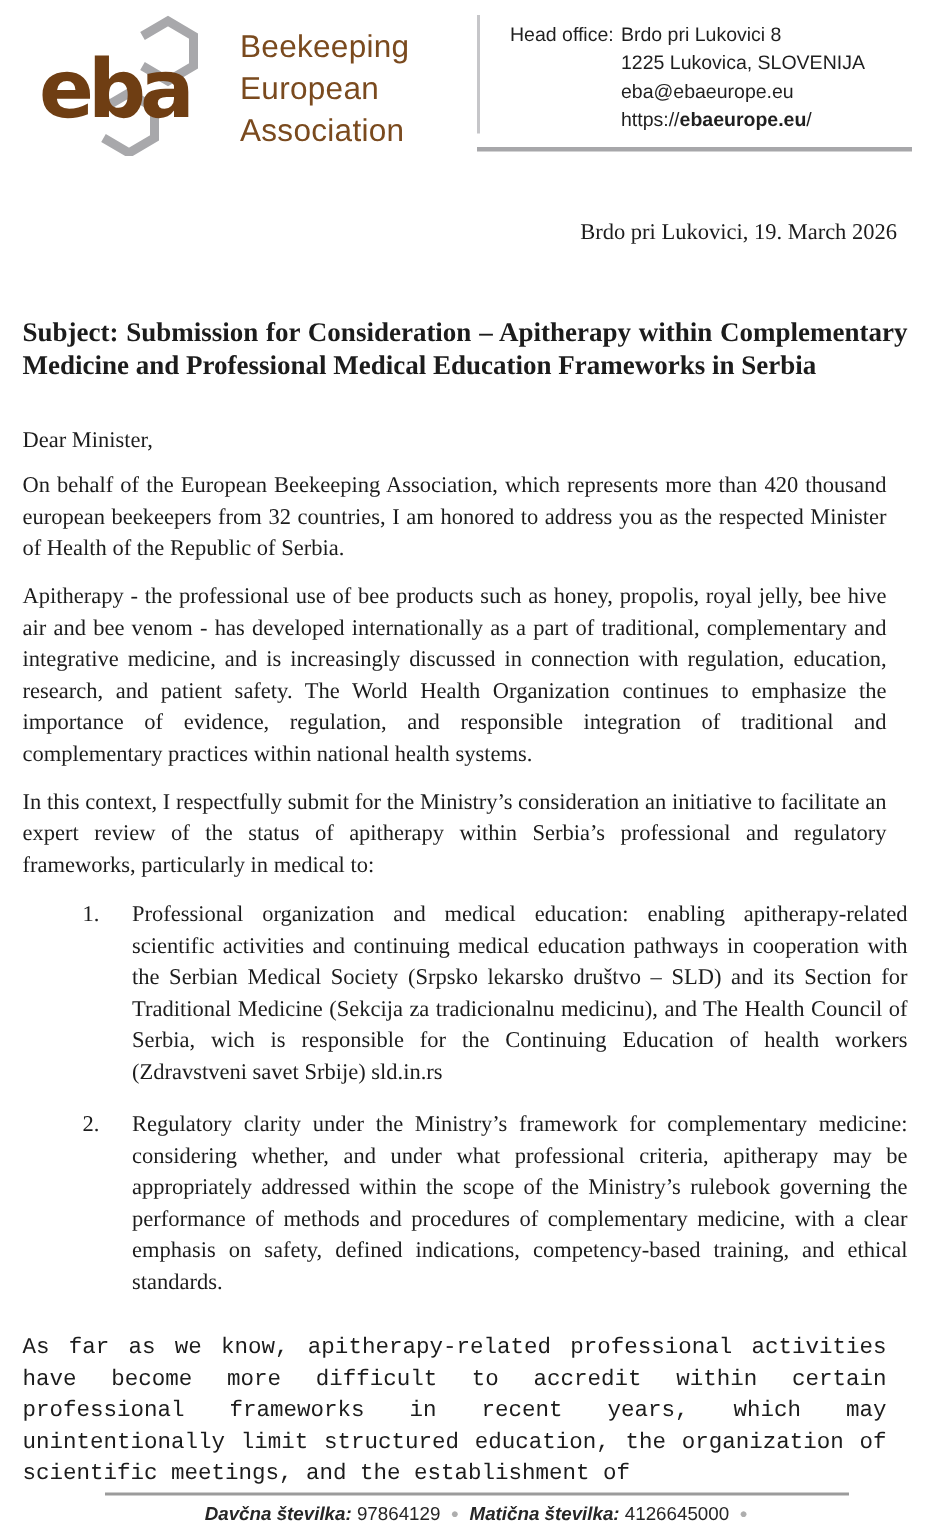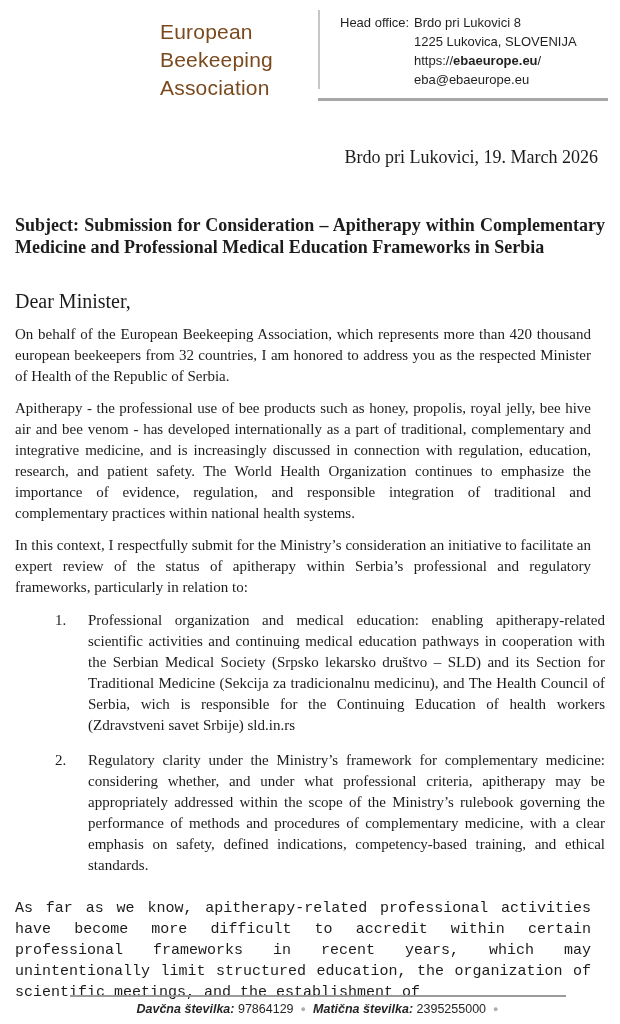--- a/index.html
+++ b/index.html
@@ -39,30 +39,30 @@
 
   .shadow-bar {
     position:absolute; left:318px; top:98px;
     width:290px; height:3px; background:#a7a7aa;
   }
 
   
   .dateline {
     margin:42px 22px 0 0;
     text-align:right;
-    font-size:18px;
+    font-size:15px;
   }
 
   .subject {
     margin:46px 15px 0 15px;
     font-weight:bold; font-size:18px; line-height:22px;
     text-align:justify;
   }
 
-  .salutation { margin:32px 15px 0 15px; font-size:20px; }
+  .salutation { margin:32px 15px 0 15px; font-size:15px; }
 
   .para {
     margin:11px 29px 0 15px;
     font-size:15px; line-height:21px;
     text-align:justify;
   }
 
   .num-list { margin:12px 15px 0 15px; }
   .num-item { position:relative; padding-left:73px; font-size:15px; line-height:21px; text-align:justify; }
   .num-item + .num-item { margin-top:14px; }
@@ -82,63 +82,70 @@
   }
   .f-item { margin:0 3px; }
   .f-label { font-style:italic; font-weight:bold; }
   .f-bullet { color:#aeaeae; font-size:9px; margin:0 4px; position:relative; top:-1px; }
 </style>
 </head>
 <body>
 
 <div class="letterhead">
 
+  <div class="logo-box">
+    <svg width="124" height="96" viewBox="0 0 124 96">
+      <path d="M71,16 L88,6 L105,16 L105,36 L88,46 L71,36" fill="none" stroke="#a8a8ab" stroke-width="6" stroke-linejoin="miter"></path>
+      <path d="M45,64 L62,54 L79,64 L79,84 L62,94 L45,84" fill="none" stroke="#a8a8ab" stroke-width="6" stroke-linejoin="miter"></path>
+      <text x="2" y="70" font-family="DejaVu Sans, sans-serif" font-size="54" font-weight="bold" letter-spacing="-4" fill="#6f3e13">eba</text>
+    </svg>
+  </div>
 
   <div class="org-name">
+    <div>Beekeeping</div>
     <div>European</div>
-    <div>Beekeeping</div>
     <div>Association</div>
   </div>
 
   <div class="contact">
     <div class="contact-row">
       <span class="contact-label">Head office:</span>
       <span class="contact-values">
         <div>Brdo pri Lukovici 8</div>
         <div>1225 Lukovica, SLOVENIJA</div>
+        <div>eba@ebaeurope.eu</div>
         <div><span>https://</span><span class="url-bold">ebaeurope.eu</span><span>/</span></div>
-        <div>eba@ebaeurope.eu</div>
       </span>
     </div>
   </div>
 
   <div class="shadow-bar"></div>
 </div>
 
 <div class="dateline">Brdo pri Lukovici, 19. March 2026</div>
 
 <div class="subject">Subject: Submission for Consideration – Apitherapy within Complementary Medicine and Professional Medical Education Frameworks in Serbia</div>
 
 <div class="salutation">Dear Minister,</div>
 
 <div class="para">On behalf of the European Beekeeping Association, which represents more than 420 thousand european beekeepers from 32 countries, I am honored to address you as the respected Minister of Health of the Republic of Serbia.</div>
 <div class="para">Apitherapy - the professional use of bee products such as honey, propolis, royal jelly, bee hive air and bee venom - has developed internationally as a part of traditional, complementary and integrative medicine, and is increasingly discussed in connection with regulation, education, research, and patient safety. The World Health Organization continues to emphasize the importance of evidence, regulation, and responsible integration of traditional and complementary practices within national health systems.</div>
-<div class="para">In this context, I respectfully submit for the Ministry’s consideration an initiative to facilitate an expert review of the status of apitherapy within Serbia’s professional and regulatory frameworks, particularly in relation to:</div>
+<div class="para">In this context, I respectfully submit for the Ministry’s consideration an initiative to facilitate an expert review of the status of apitherapy within Serbia’s professional and regulatory frameworks, particularly in medical to:</div>
 
 <div class="num-list">
   <div class="num-item">
     <span class="num-marker">1.</span>
     <span>Professional organization and medical education: enabling apitherapy-related scientific activities and continuing medical education pathways in cooperation with the Serbian Medical Society (Srpsko lekarsko društvo – SLD) and its Section for Traditional Medicine (Sekcija za tradicionalnu medicinu), and The Health Council of Serbia, wich is responsible for the Continuing Education of health workers (Zdravstveni savet Srbije) sld.in.rs</span>
   </div>
   <div class="num-item">
     <span class="num-marker">2.</span>
     <span>Regulatory clarity under the Ministry’s framework for complementary medicine: considering whether, and under what professional criteria, apitherapy may be appropriately addressed within the scope of the Ministry’s rulebook governing the performance of methods and procedures of complementary medicine, with a clear emphasis on safety, defined indications, competency-based training, and ethical standards.</span>
   </div>
 </div>
 
 <div class="para closing">As far as we know, apitherapy-related professional activities have become more difficult to accredit within certain professional frameworks in recent years, which may unintentionally limit structured education, the organization of scientific meetings, and the establishment of</div>
 
 <div class="footer">
   <span class="f-item"><span class="f-label">Davčna številka:</span> <span>97864129</span></span>
   <span class="f-bullet">●</span>
-  <span class="f-item"><span class="f-label">Matična številka:</span> <span>2395255000</span></span>
+  <span class="f-item"><span class="f-label">Matična številka:</span> <span>4126645000</span></span>
   <span class="f-bullet">●</span>
 </div>
 
 </body></html>

